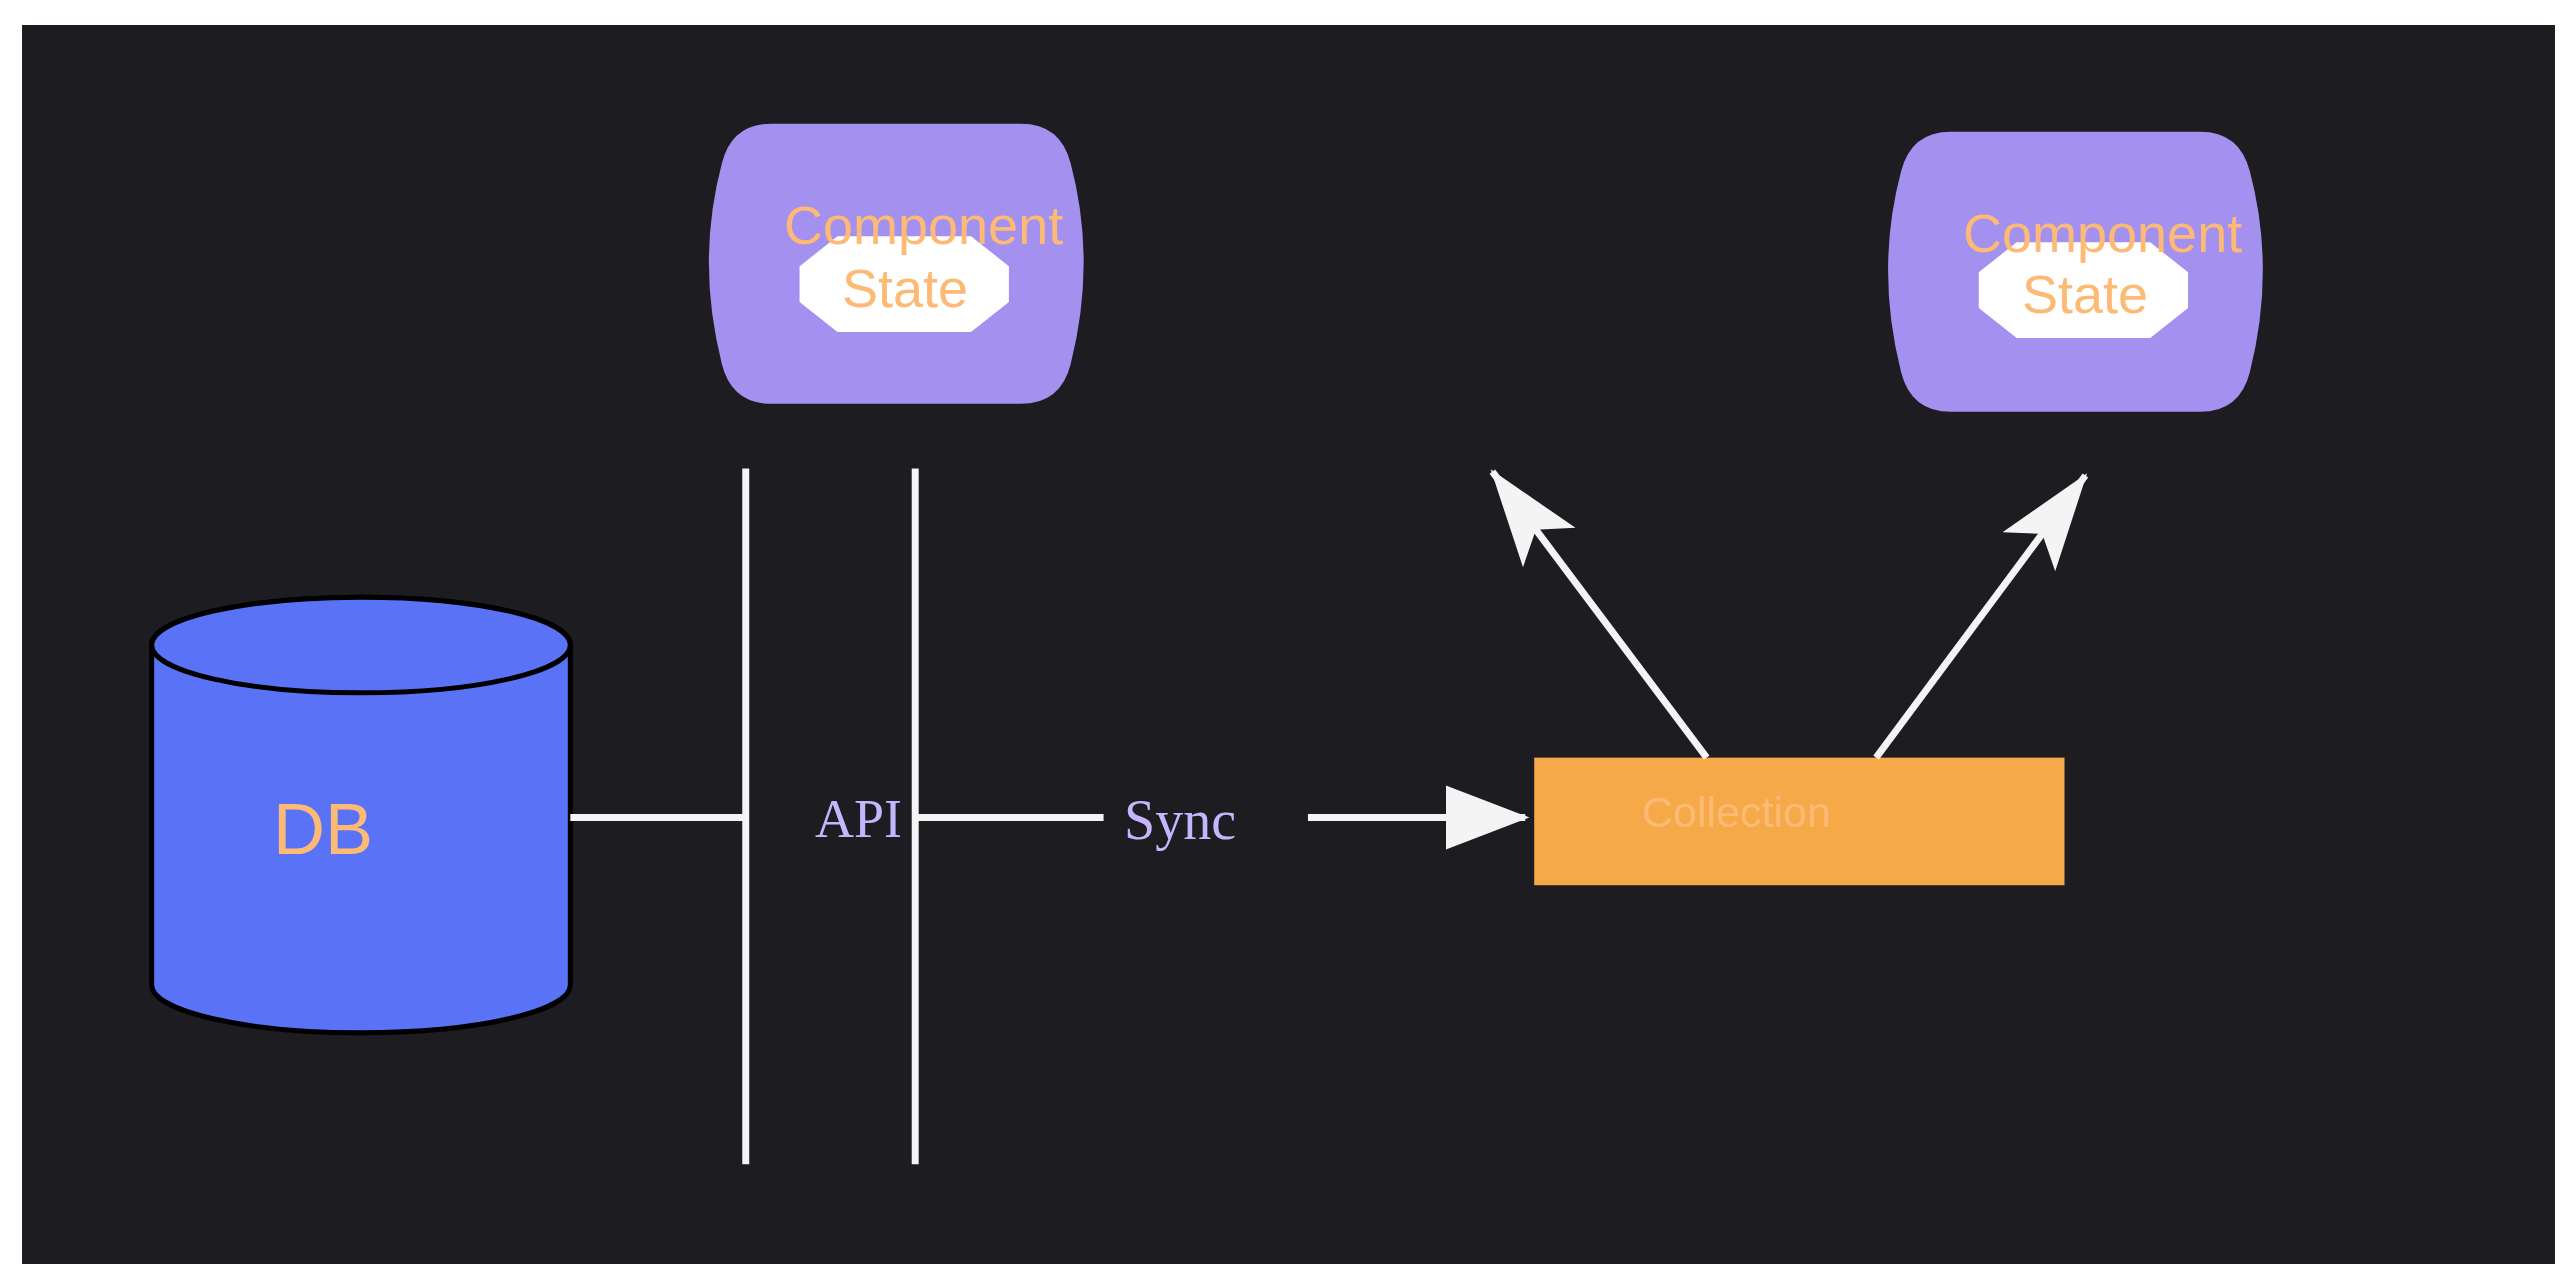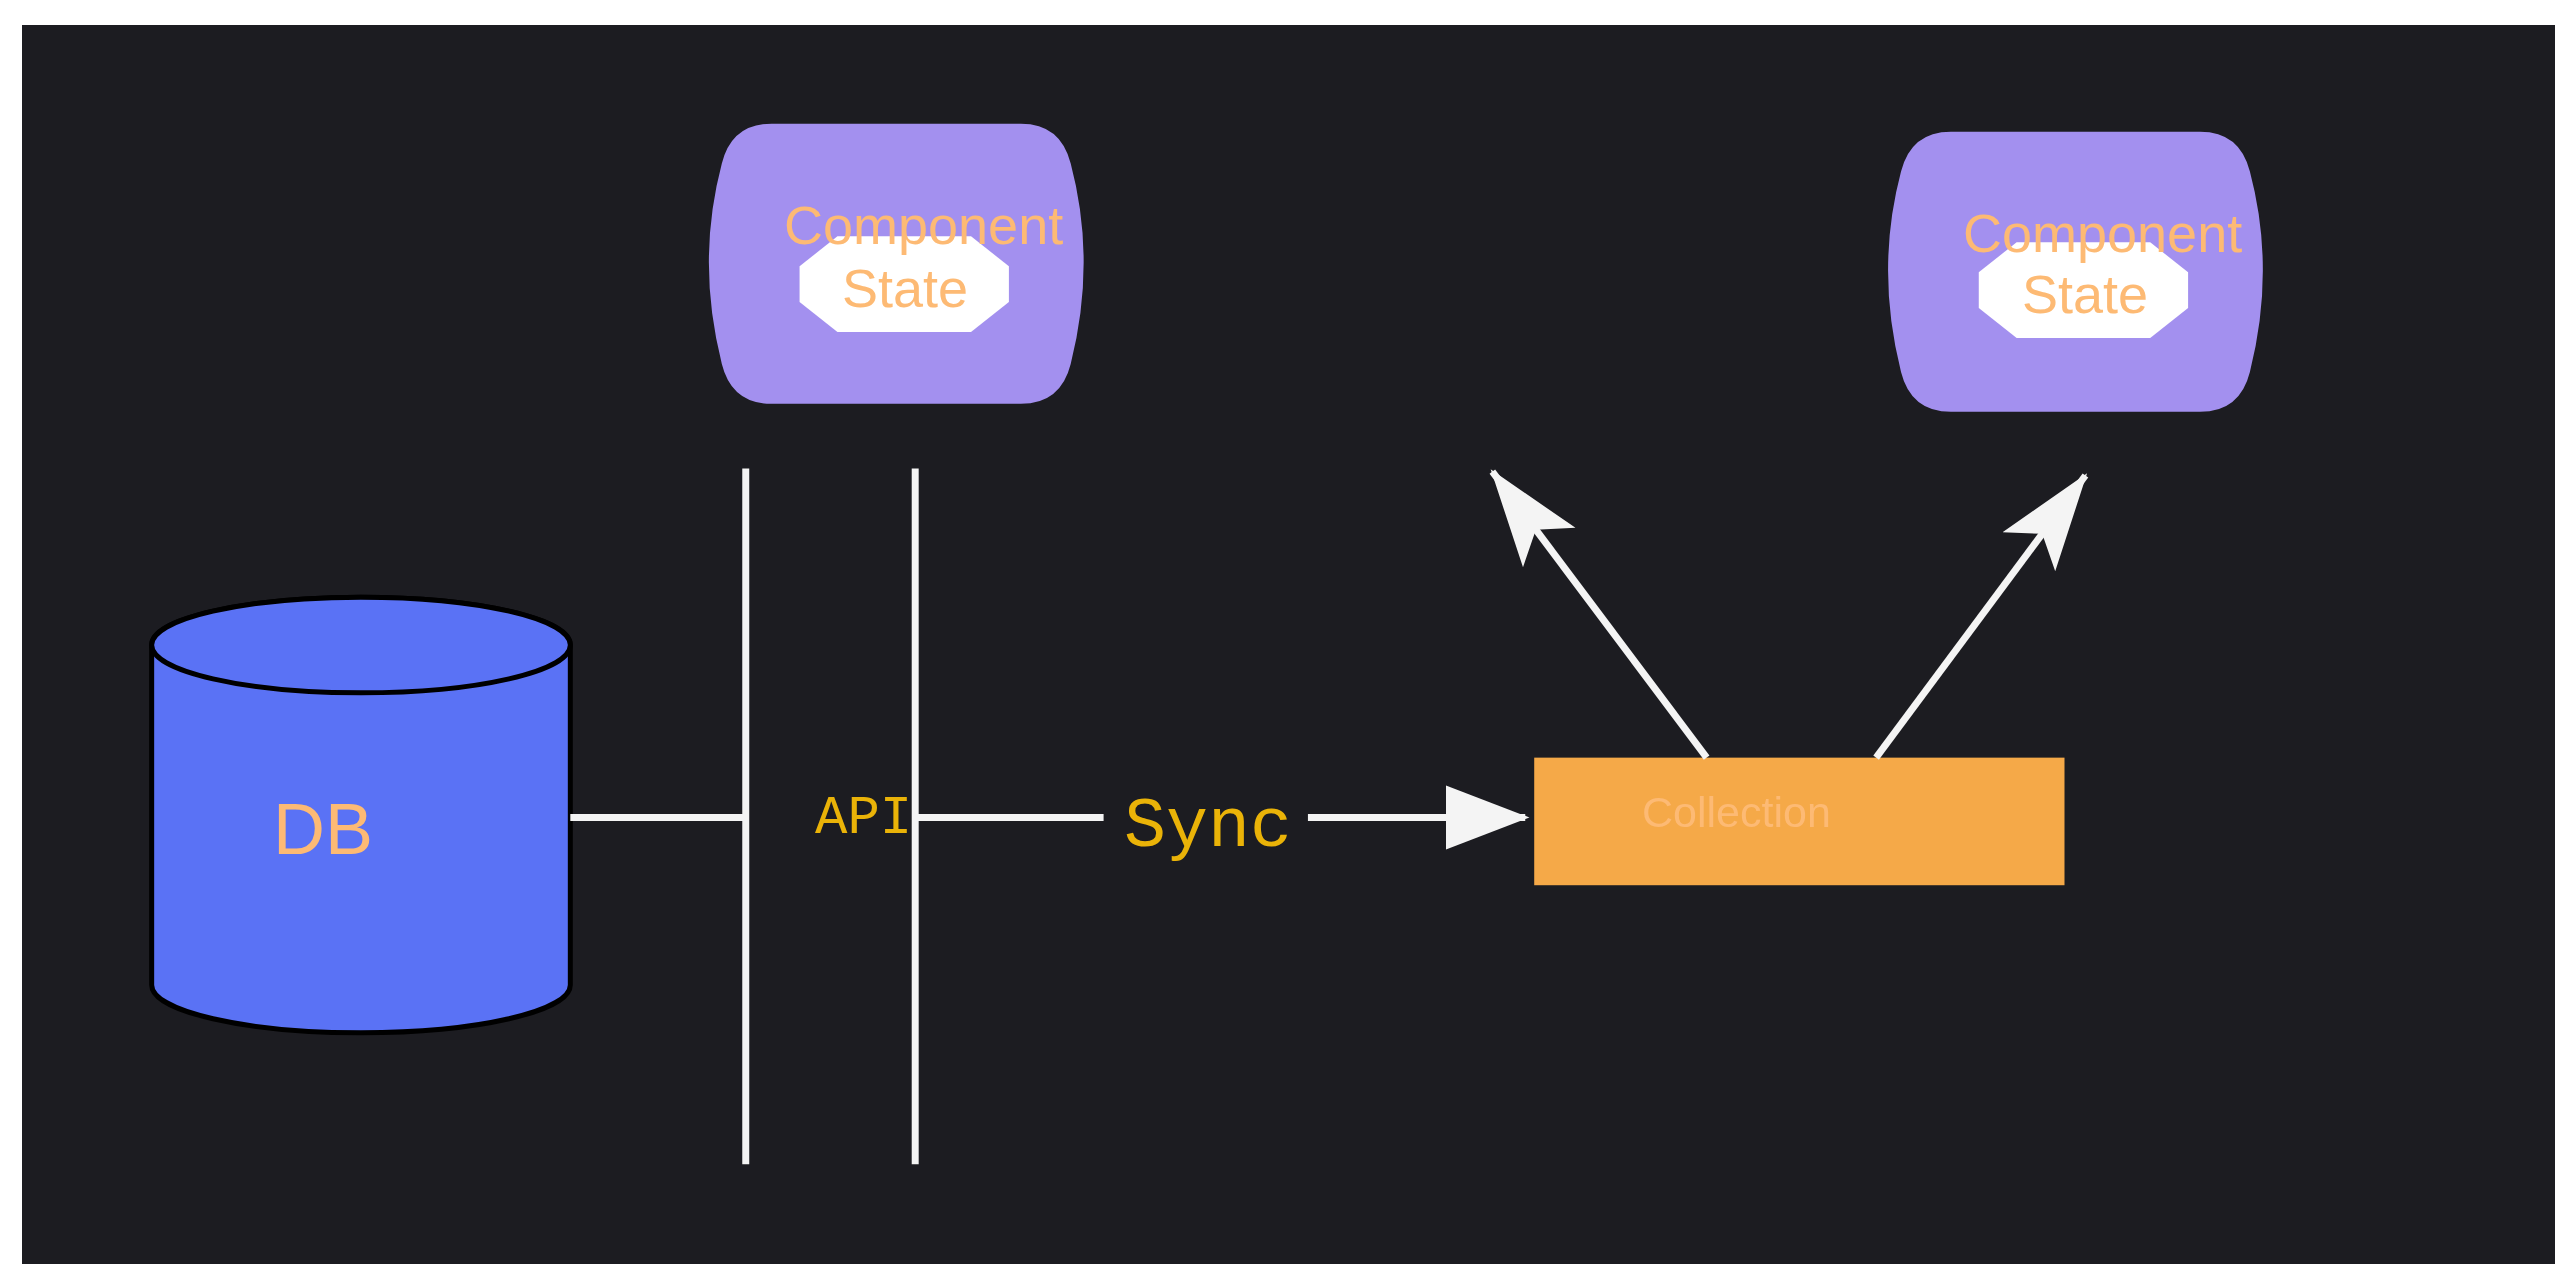--- a/index.html
+++ b/index.html
@@ -17,22 +17,22 @@
   .node-label{
     position:absolute;
     white-space:nowrap;
     pointer-events:none;
     font-family:"Liberation Sans",sans-serif;
   }
   .lbl-dark{color:#fdba74;}
   .edge-label{
     position:absolute;
     white-space:nowrap;
-    color:#eab308;
-    font-family:Liberation Mono, monospace;
+    color:#c4b5fd;
+    font-family:Liberation Serif, serif;
   }
 </style>
 </head>
 <body>
 
 <div id="stage">
   <div id="canvas">
 
     <svg id="diagram" viewBox="0 0 2541 1243" width="2533" height="1239">
       <defs>
@@ -101,21 +101,21 @@
 
       <line x1="1690" y1="735" x2="1475" y2="448" stroke="#f4f4f4" stroke-width="7" marker-end="url(#arrowThin)"></line>
 
       <line x1="1860" y1="735" x2="2070" y2="452" stroke="#f4f4f4" stroke-width="7" marker-end="url(#arrowThin)"></line>
     </svg>
 
     <div class="node-label lbl-dark" style="left:251px;top:763px;font-size:72px;">DB</div>
 
     <div class="edge-label" style="left:793px;top:763px;font-size:54px;">API</div>
 
-    <div class="edge-label" style="left:1102px;top:763px;font-size:70px;">Sync</div>
+    <div class="edge-label" style="left:1102px;top:763px;font-size:56px;">Sync</div>
 
     <div class="node-label lbl-dark" style="left:1620px;top:763px;font-size:43px;">Collection</div>
 
     <div class="node-label lbl-dark" style="left:762px;top:169px;font-size:54px;">Component</div>
 
     <div class="node-label lbl-dark" style="left:820px;top:232px;font-size:54px;">State</div>
 
     <div class="node-label lbl-dark" style="left:1941px;top:177px;font-size:54px;">Component</div>
 
     <div class="node-label lbl-dark" style="left:2000px;top:238px;font-size:54px;">State</div>

